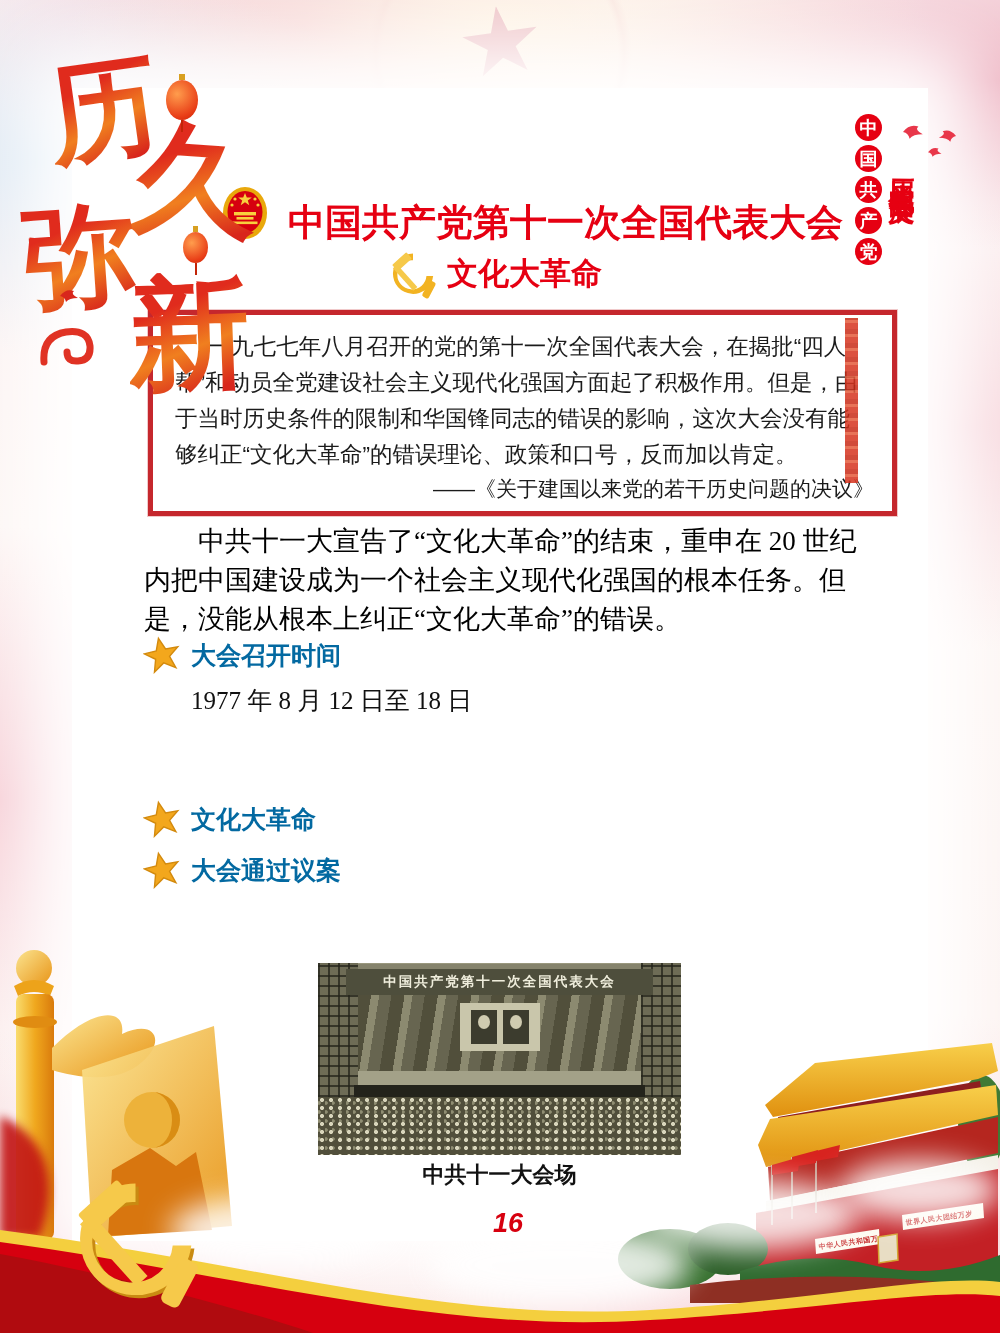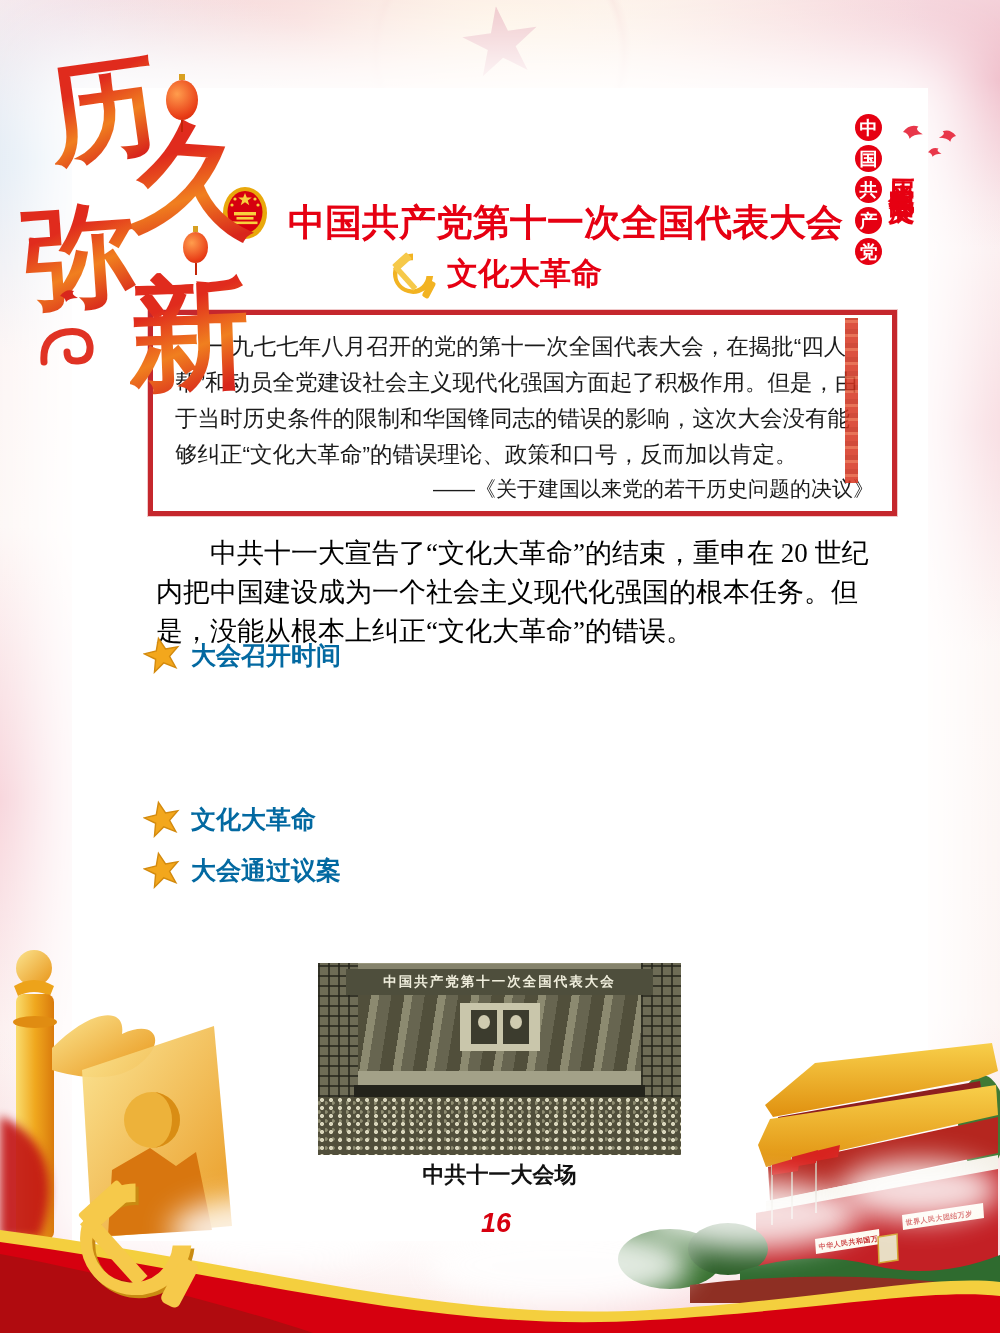--- a/index.html
+++ b/index.html
@@ -76,21 +76,21 @@
   .ph-port{width:26px;height:34px;background:#3c3c2e;position:relative;}
   .ph-port:before{content:"";position:absolute;left:7px;top:5px;width:12px;height:14px;background:#cfcbb0;border-radius:50%;}
   .ph-stage{position:absolute;left:40px;right:40px;top:108px;height:14px;background:#a3a188;}
   .ph-front{position:absolute;left:36px;right:36px;top:122px;height:13px;background:#23231b;}
   .ph-aud{position:absolute;left:0;right:0;bottom:0;height:58px;background-color:#514f3b;
       background-image:radial-gradient(circle at 4px 3px,#d9d6bc 0 1.6px,transparent 2.4px),
                        radial-gradient(circle at 1px 6px,#8f8d72 0 1.4px,transparent 2.2px);
       background-size:9px 8px,7px 9px;}
   .photo-caption{position:absolute;left:318px;top:1160px;width:363px;text-align:center;font-size:22px;
       color:#111;font-weight:bold;z-index:6;}
-  .page-num{position:absolute;left:481px;top:1208px;font-size:27px;font-weight:bold;font-style:italic;
+  .page-num{position:absolute;left:493px;top:1208px;font-size:27px;font-weight:bold;font-style:italic;
       color:#d7000f;z-index:7;}
   
   .statue,.gate,.ribbon{position:absolute;z-index:2;}
   .mist{position:absolute;background:#fff;border-radius:50%;filter:blur(14px);opacity:.85;z-index:4;}
   .ribbon{z-index:6;}
   .slogan{font-size:7px;fill:#c21d1d;font-weight:bold;letter-spacing:.5px;}
 </style>
 </head>
 <body>
 
@@ -148,29 +148,30 @@
   <rect x="31" y="26" width="10" height="54" transform="rotate(-42 36 53)" fill="#f6c94a"></rect>
   <rect x="13" y="17" width="34" height="15" rx="2" transform="rotate(-42 30 24)" fill="#f6c94a"></rect>
 </svg>
 <div class="badge-label">文化大革命</div>
 
 <div class="quote-box">
   <p class="quote-text">一九七七年八月召开的党的第十一次全国代表大会，在揭批“四人帮”和动员全党建设社会主义现代化强国方面起了积极作用。但是，由于当时历史条件的限制和华国锋同志的错误的影响，这次大会没有能够纠正“文化大革命”的错误理论、政策和口号，反而加以肯定。</p>
   <div class="quote-attr">——《关于建国以来党的若干历史问题的决议》</div>
 </div>
 
-<p class="summary" style="margin:16px;">中共十一大宣告了“文化大革命”的结束，重申在 20 世纪内把中国建设成为一个社会主义现代化强国的根本任务。但是，没能从根本上纠正“文化大革命”的错误。</p>
+<p class="summary" style="margin:4px;">中共十一大宣告了“文化大革命”的结束，重申在 20 世纪内把中国建设成为一个社会主义现代化强国的根本任务。但是，没能从根本上纠正“文化大革命”的错误。</p>
 
 <div class="fact" style="top:636px;">
   <div class="fact-head">
     <svg class="star-ico" viewBox="0 0 40 40">
       <polygon points="20,2 25,14.5 38,15 27.5,23 31.5,36 20,28.5 8.5,36 12.5,23 2,15 15,14.5" fill="#f3a71c" stroke="#d38a0e" stroke-width="1.5" transform="rotate(-12 20 20)"></polygon>
     </svg>
     <span class="fact-label">大会召开时间</span>
   </div>
+  <div class="fact-value">1977 年 8 月 12 日至 18 日</div>
 </div>
 <div class="fact" style="top:720px;">
 </div>
 <div class="fact" style="top:800px;">
   <div class="fact-head">
     <svg class="star-ico" viewBox="0 0 40 40">
       <polygon points="20,2 25,14.5 38,15 27.5,23 31.5,36 20,28.5 8.5,36 12.5,23 2,15 15,14.5" fill="#f3a71c" stroke="#d38a0e" stroke-width="1.5" transform="rotate(-12 20 20)"></polygon>
     </svg>
     <span class="fact-label">文化大革命</span>
   </div>

